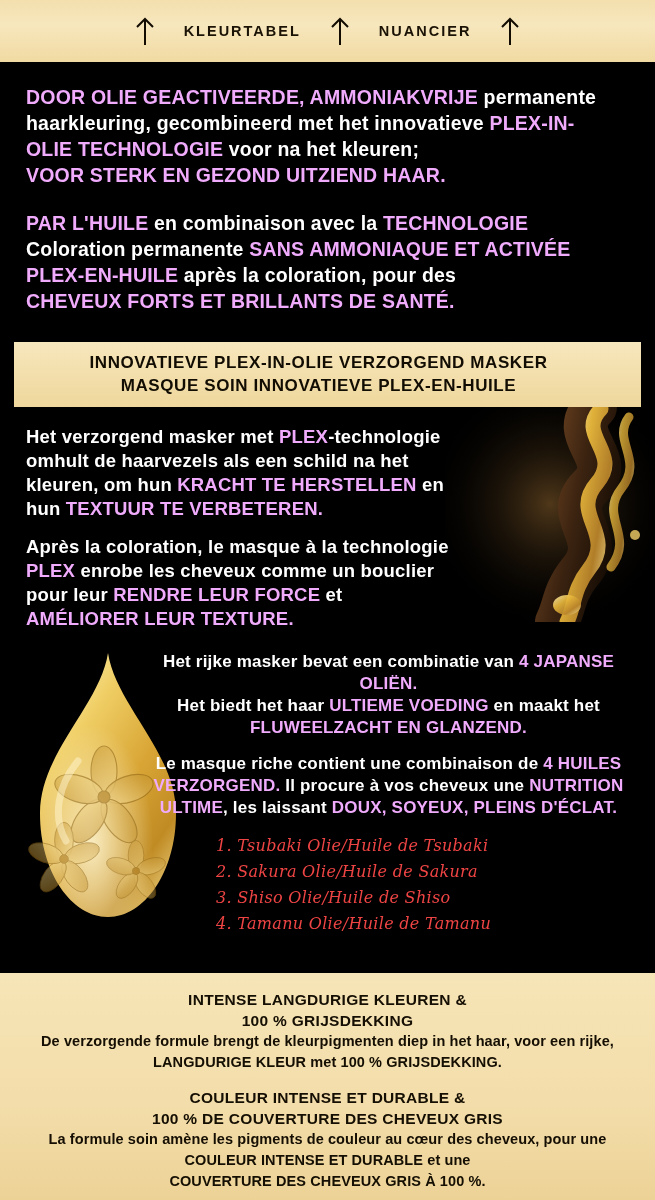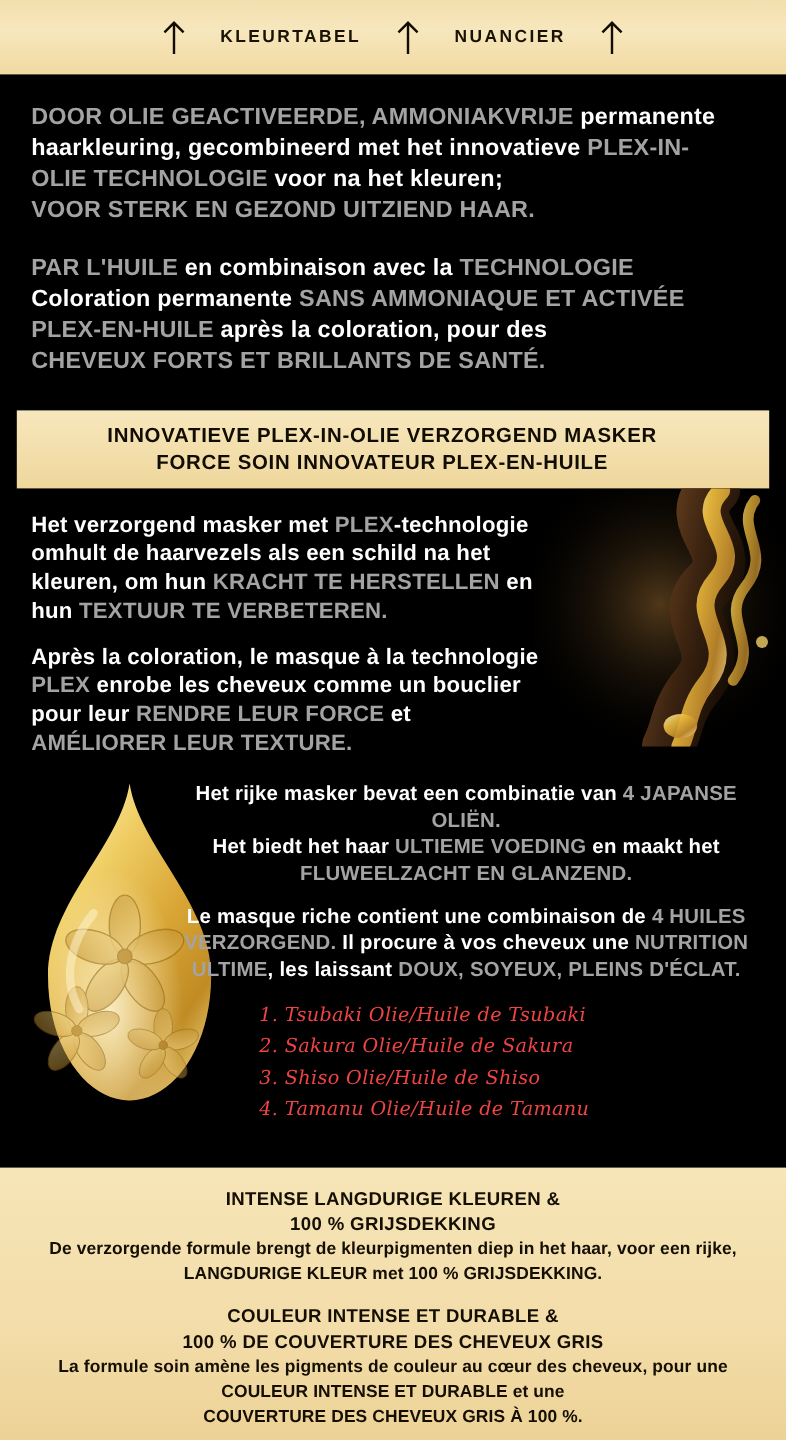--- a/index.html
+++ b/index.html
@@ -59,21 +59,21 @@
   .block-intro {
     padding: 22px 26px 10px 26px;
   }
   .ln {
     font-size: 19.5px;
     line-height: 25px;
     letter-spacing: 0.2px;
     color: #ffffff;
     font-weight: 600;
   }
-  .gold-b { color: #a3a3a3; font-weight: 700; }
+  .gold-b { color: #f0abfc; font-weight: 700; }
   .para-fr { margin-top: 22px; }
 
   .intro-nl .ln, .intro-fr .ln { font-size: 19.5px; line-height: 26px; }
 
   
   .banner {
     margin: 18px 14px 0 14px;
     background: linear-gradient(180deg, #f7e7bd 0%, #efd79c 100%);
     padding: 9px 28px 10px 10px;
     text-align: center;
@@ -202,21 +202,21 @@
     <div class="intro-fr para-fr">
       <div class="ln"><span class="gold-b">PAR L'HUILE</span> en combinaison avec la <span class="gold-b">TECHNOLOGIE</span></div>
       <div class="ln">Coloration permanente <span class="gold-b">SANS AMMONIAQUE ET ACTIVÉE</span></div>
       <div class="ln"><span class="gold-b">PLEX-EN-HUILE</span> après la coloration, pour des</div>
       <div class="ln"><span class="gold-b">CHEVEUX FORTS ET BRILLANTS DE SANTÉ.</span></div>
     </div>
   </div>
 
   <div class="banner">
     <div class="bl">INNOVATIEVE PLEX-IN-OLIE VERZORGEND MASKER</div>
-    <div class="bl">FORCE SOIN INNOVATEUR PLEX-EN-HUILE</div>
+    <div class="bl">MASQUE SOIN INNOVATIEVE PLEX-EN-HUILE</div>
   </div>
 
   <div class="mask-sec">
     <div class="hair-art">
       <svg width="210" height="215" viewBox="0 0 210 215">
         <defs>
           <linearGradient id="hairg" x1="0" y1="0" x2="1" y2="1">
             <stop offset="0%" stop-color="#6b4220"></stop>
             <stop offset="45%" stop-color="#3d2411"></stop>
             <stop offset="100%" stop-color="#160c04"></stop>

